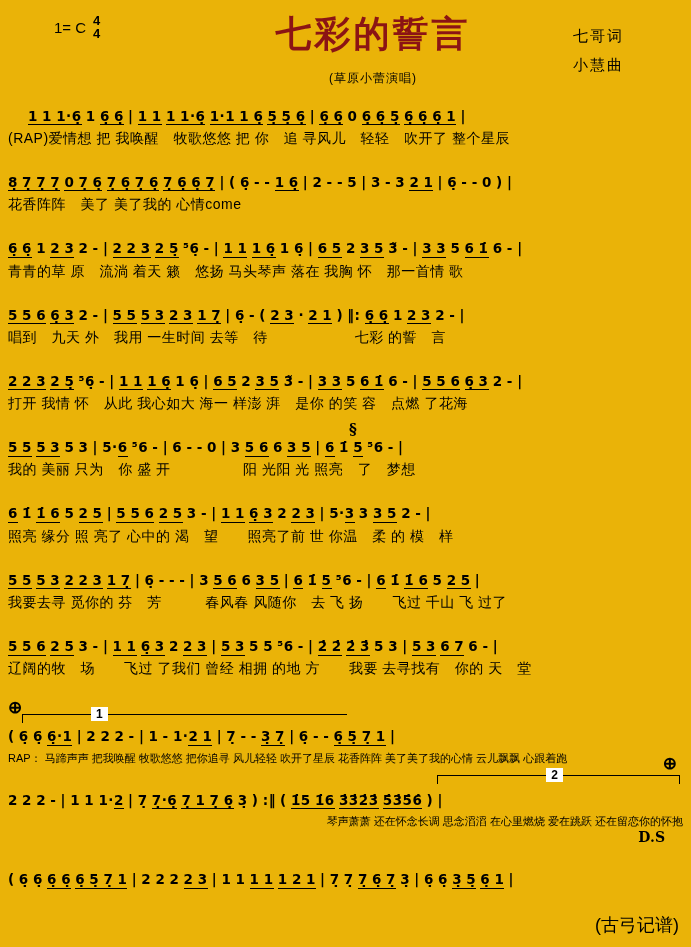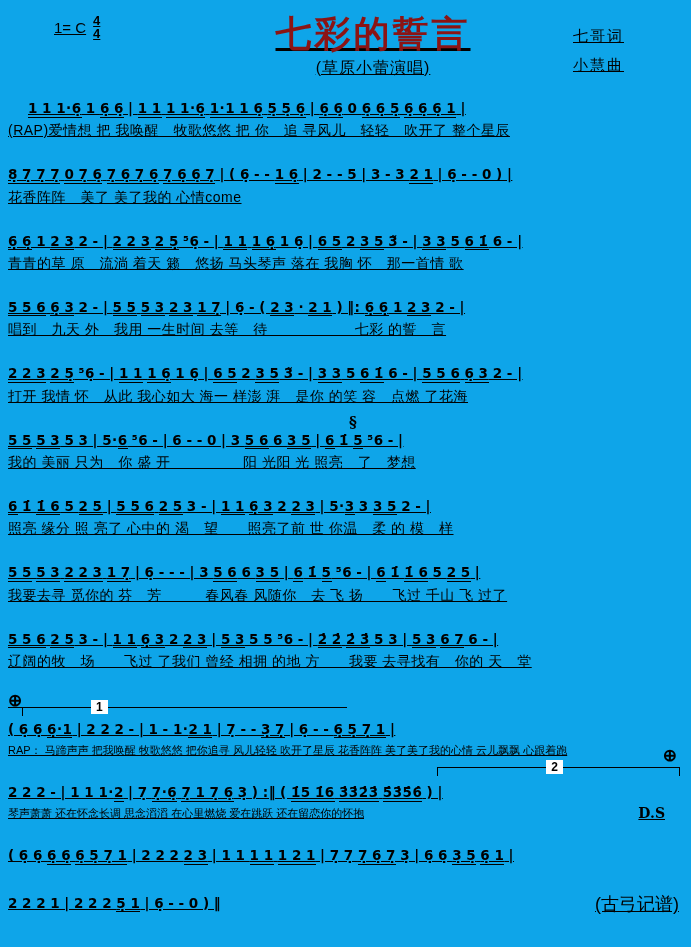--- a/index.html
+++ b/index.html
@@ -1,31 +1,31 @@
 <!DOCTYPE html>
 <html><head>
 <meta charset="utf-8">
 <style>
   * { box-sizing: border-box; }
   html,body { margin:0; padding:0; background:#e8e8e8; }
   .page {
-    width:691px; height:947px; margin:0 auto; background:#0ea5e9;
+    width:691px; height:947px; margin:0 auto; background:#eab308;
     color:#000; font-family:"Liberation Sans", sans-serif;
-    padding:14px 8px 6px 8px; overflow:hidden; position:relative;text-decoration:underline;
+    padding:14px 8px 6px 8px; overflow:hidden; position:relative;
   }
   
   header { display:flex; align-items:flex-start; margin-bottom:16px; }
   .hleft { width:165px; font-size:15px; }
   .keyrow { display:flex; align-items:center; gap:7px; padding-left:46px; }
   .frac { display:inline-flex; flex-direction:column; align-items:center; }
   .frac b { display:block; font-size:13px; font-weight:bold; line-height:1.02; }
   .mood { margin-top:7px; padding-left:24px; letter-spacing:1px; }
   .hcenter { flex:1; text-align:center; }
   .title { font-size:36px; font-weight:bold; letter-spacing:3px; line-height:1.1; }
-  .subtitle { font-size:16px; margin-top:4px; letter-spacing:1px; }
+  .subtitle { font-size:12px; margin-top:16px; letter-spacing:1px; }
   .hright { width:110px; font-size:15px; line-height:1.9; padding-top:8px; letter-spacing:2px; }
   
   .system { position:relative; margin-bottom:21px; }
   .notes {
     font-family:"DejaVu Sans", sans-serif; font-weight:bold;
     font-size:13.5px; letter-spacing:.5px; word-spacing:-1px;
     white-space:nowrap; line-height:1.95; overflow:hidden;
   }
   .u { border-bottom:1.4px solid #000; padding-bottom:.5px; }
   .lyrics { font-size:14px; margin-top:1px; white-space:nowrap; overflow:hidden; letter-spacing:.5px; }
@@ -36,21 +36,21 @@
   .coda { font-size:17px; font-weight:bold; line-height:1; }
   .coda-row { height:15px; }
   .coda-right { position:absolute; right:6px; bottom:-6px; }
   .volta1 { position:relative; height:9px; margin-left:14px; width:325px;
             border-top:1.5px solid #000; border-left:1.5px solid #000; }
   .volta1 .vlabel { left:21%; }
   .volta2 { position:absolute; top:-12px; left:63.5%; right:3px; height:9px;
             border-top:1.5px solid #000; border-left:1.5px solid #000; border-right:1.5px solid #000; }
   .volta2 .vlabel { left:45%; }
   .vlabel { position:absolute; top:-8px; background:#fff; padding:0 5px; font-size:12px; font-weight:bold; }
-  .row-flex { display:flex; justify-content:space-between; align-items:flex-end; }
+  .row-flex { display:flex; justify-content:space-between; align-items:flex-end;flex-direction:column; }
   .ds { font-size:14px; font-weight:bold; font-family:"DejaVu Serif", serif; padding-right:18px; }
   .credit { font-size:18px; white-space:nowrap; padding-right:4px; }
 </style>
 </head>
 <body>
 
 <div class="page">
 
   <header>
     <div class="hleft">
@@ -142,19 +142,18 @@
         <span class="ds">D.S</span>
       </div>
     </section>
 
     <section class="system">
       <div class="notes"><span>( 6̣ 6̣ </span><span class="u">6̣ 6̣</span><span> </span><span class="u">6̣ 5̣ 7̣ 1</span><span> | 2 2 2 </span><span class="u">2 3</span><span> | 1 1 </span><span class="u">1 1</span><span> </span><span class="u">1 2 1</span><span> | 7̣ 7̣ </span><span class="u">7̣ 6̣ 7̣</span><span> 3̣ | 6̣ 6̣ </span><span class="u">3̣ 5̣</span><span> </span><span class="u">6̣ 1</span><span> |</span></div>
     </section>
 
     <section class="system">
       <div class="row-flex">
-        <div class="notes"><span>2 2 2 1 | 2 2 2 </span><span class="u">5̣ 1</span><span> | 6̣ - - 0 ) ‖</span></div>
         <span class="credit">(古弓记谱)</span>
       </div>
     </section>
 
   </main>
 </div>
 
 </body></html>

